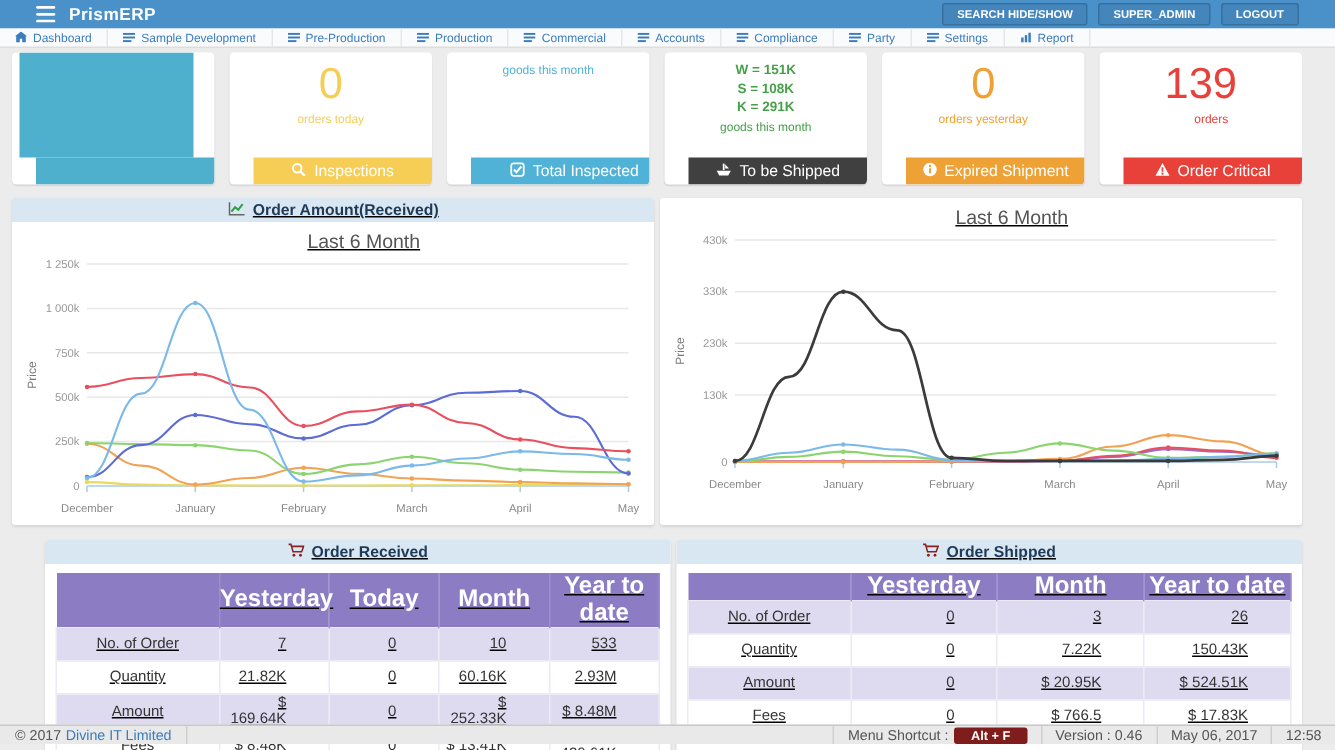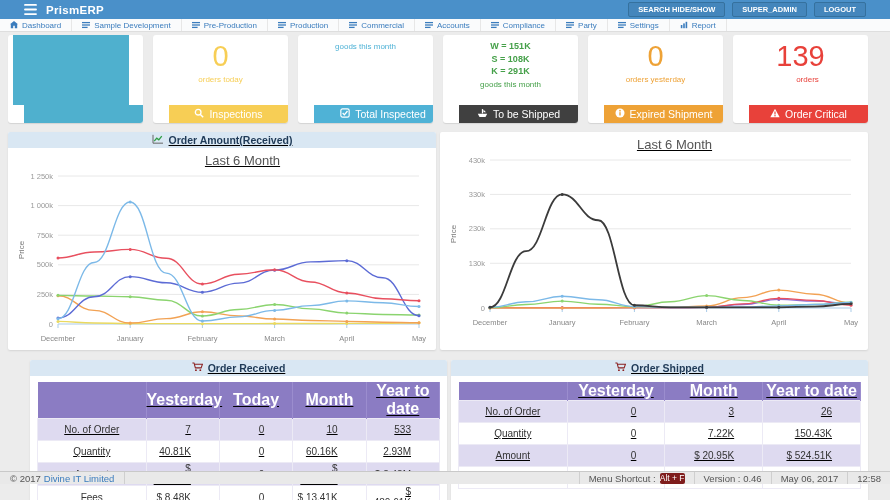--- a/index.html
+++ b/index.html
@@ -45,27 +45,27 @@
   
   .tbl { width:calc(100% - 14px); margin:6px 7px; border-collapse:collapse; font-size:10px; color:#333; table-layout:fixed; }
   .tbl th { background:#8b7cc3; color:#fff; height:16px; font-size:16px; font-weight:bold; text-align:center;
             border-right:1px solid #9b8dce; }
   .tbl td { height:22px; border:1px solid #eceaf5; background:#fff; }
   .tbl tr.stripe td { background:#dedaf0; }
   .tbl td.lbl { text-align:center; }
   .tbl td.num { text-align:right; padding-right:28px; }
 
   
-  .footerbar { position:absolute; left:0; right:0; bottom:16px; height:13px; background:#e9e9e9;
+  .footerbar { position:absolute; left:0; right:0; bottom:4px; height:13px; background:#e9e9e9;
                border-top:1px solid #c9c9c9; display:flex; align-items:center; font-size:9.5px; color:#555; z-index:20; }
   .fb-left { padding:0 10px; border-right:1px solid #cfcfcf; height:100%; display:flex; align-items:center; gap:3px; }
   .fb-company { color:#3a7cbd; cursor:pointer; }
   .fb-right { margin-left:auto; display:flex; height:100%; }
   .fb-seg { display:flex; align-items:center; gap:4px; padding:0 9px; border-left:1px solid #cfcfcf; height:100%; }
-  .kbd-badge { background:#7f1d1d; color:#fff; padding:0 0; border-radius:2px; font-size:8.5px; font-weight:normal; line-height:11px; }
+  .kbd-badge { background:#7f1d1d; color:#fff; padding:0 11px; border-radius:2px; font-size:8.5px; font-weight:bold; line-height:11px; }
 </style>
 </head>
 <body>
 
 <div class="topbar">
   <span class="hamburger">
       <svg viewBox="0 0 14 12" width="13" height="11">
         <g fill="#fff">
           <rect y="0" width="14" height="2" rx="1"></rect>
           <rect y="5" width="14" height="2" rx="1"></rect>
@@ -460,21 +460,21 @@
             <tbody>
               <tr class="stripe">
                 <td class="lbl">No. of Order</td>
                 <td class="num">7</td>
                 <td class="num">0</td>
                 <td class="num">10</td>
                 <td class="num">533</td>
               </tr>
               <tr>
                 <td class="lbl">Quantity</td>
-                <td class="num">40.81K</td>
+                <td class="num">21.82K</td>
                 <td class="num">0</td>
                 <td class="num">60.16K</td>
                 <td class="num">2.93M</td>
               </tr>
               <tr class="stripe">
                 <td class="lbl">Amount</td>
                 <td class="num">$ 169.64K</td>
                 <td class="num">0</td>
                 <td class="num">$ 252.33K</td>
                 <td class="num">$ 8.48M</td>

